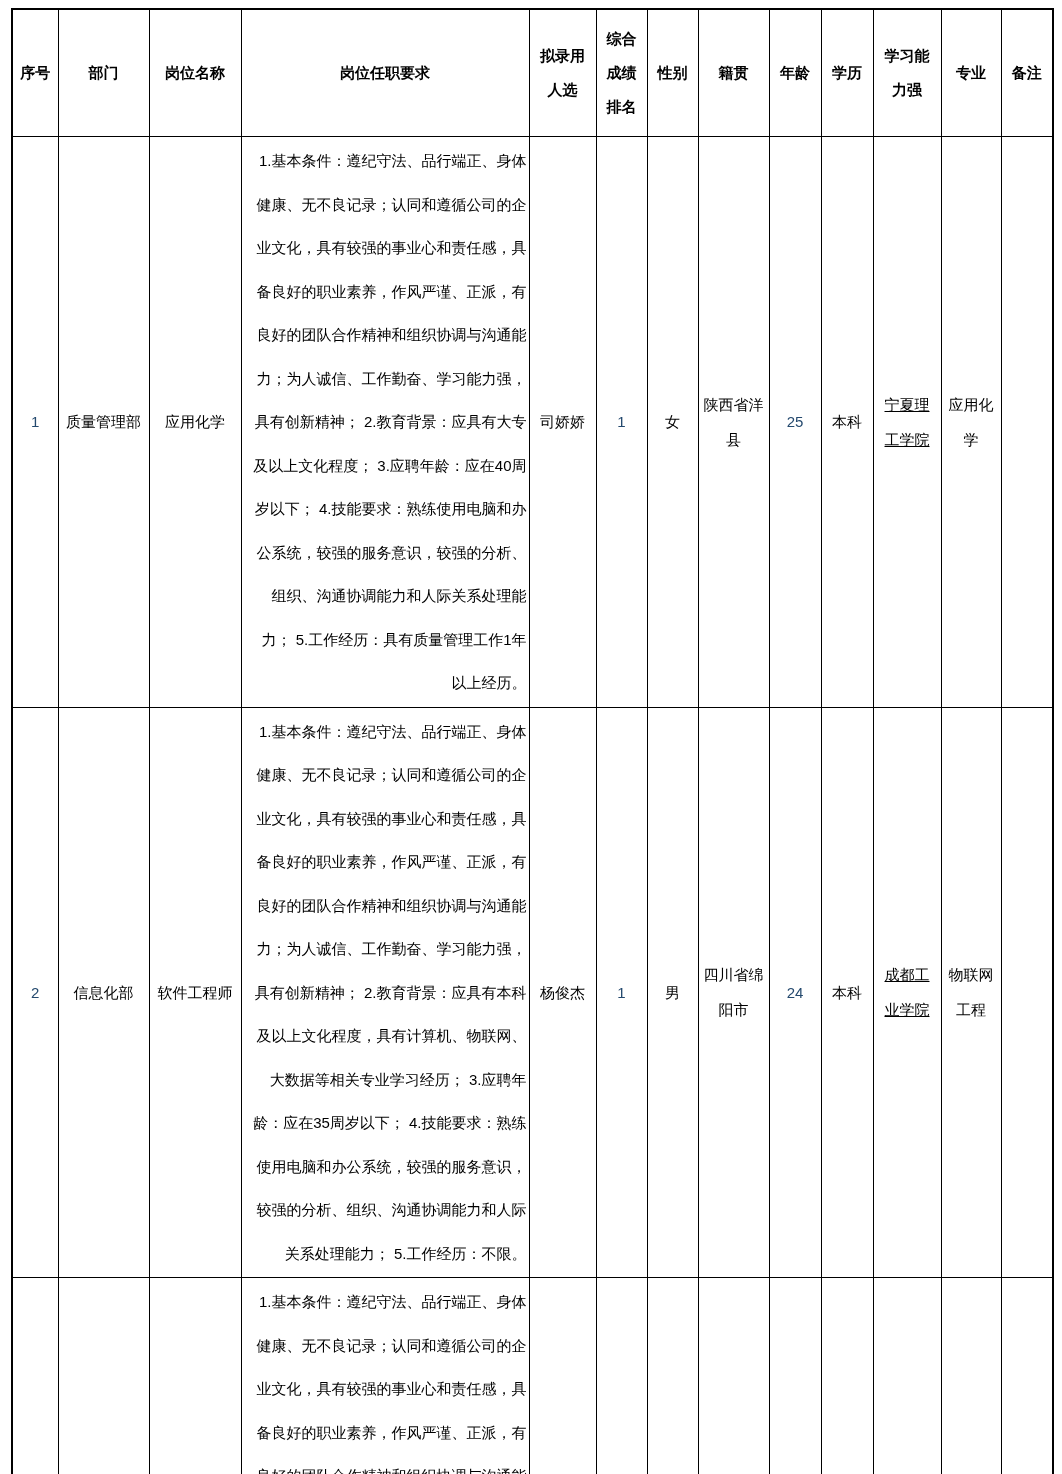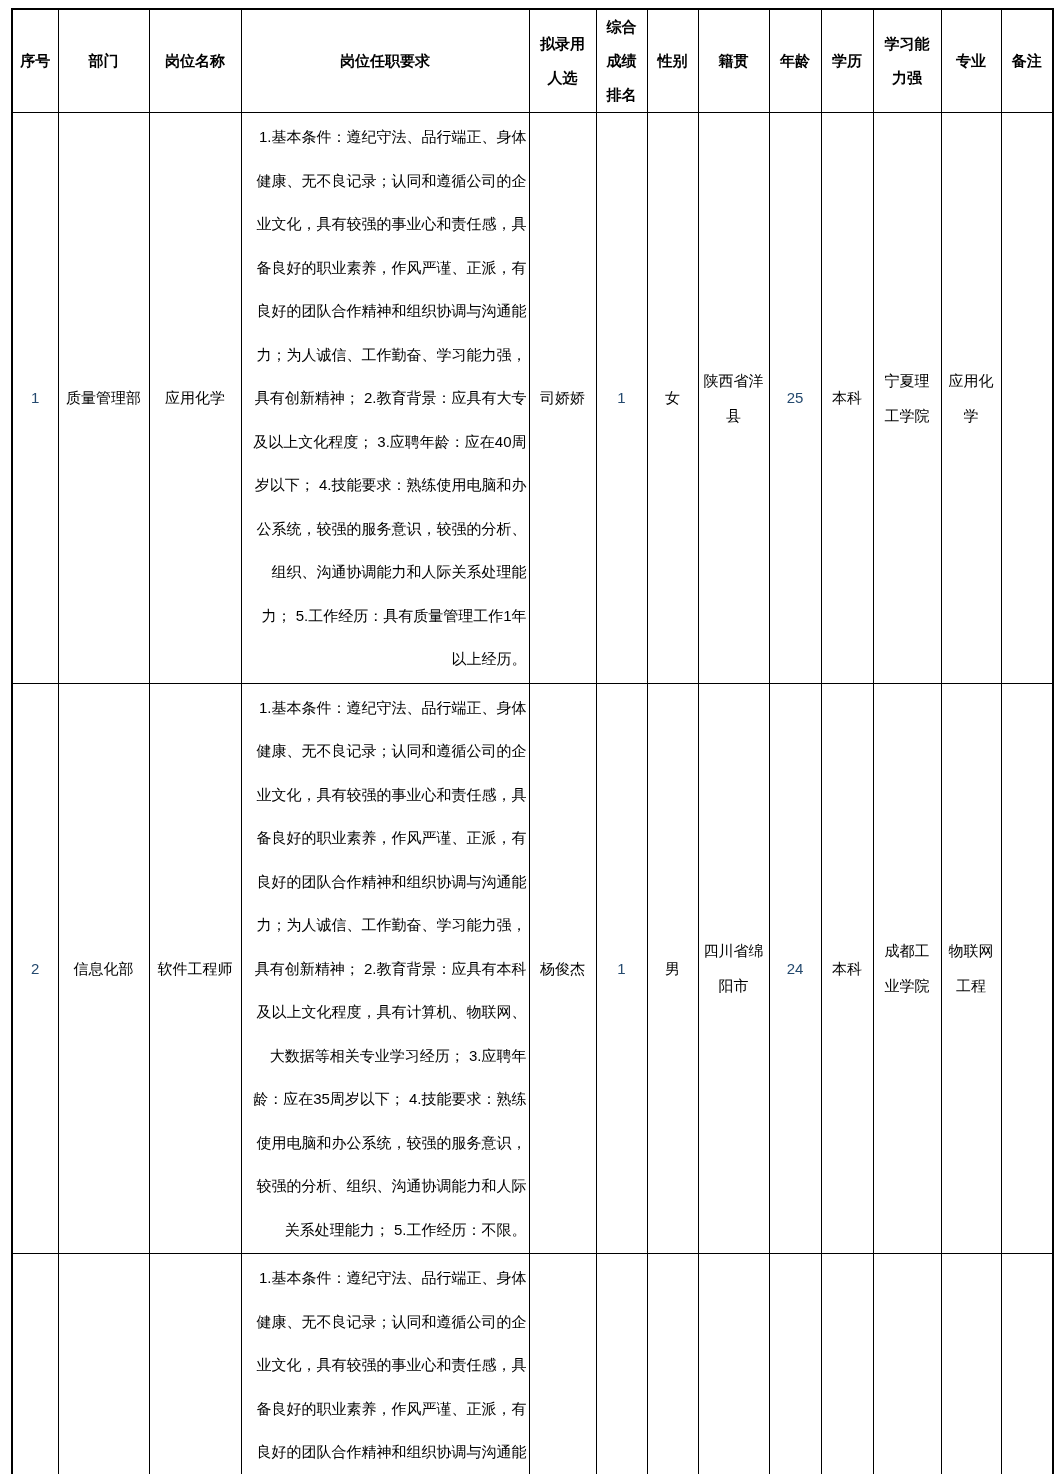--- a/index.html
+++ b/index.html
@@ -28,35 +28,35 @@
     color: #000000;
     text-align: center;
     vertical-align: middle;
     padding: 0 4px;
     word-break: break-all;
     box-sizing: border-box;
   }
   th {
     font-weight: bold;
     line-height: 34px;
-    padding: 0 5px;
+    padding: 12px 5px;
   }
   tr.header-row { height: 102px; }
   tr.row-1 { height: 438px; }
   tr.row-2 { height: 437px; }
   tr.row-3 { height: 473px; }
   td { line-height: 35px; }
   td.req {
     text-align: right;
     line-height: 43.5px;
     padding: 2px 2px 2px 6px;
   }
   td.num { color: #24496e; }
   td.home { padding: 12px 4px; }
-  td.school { padding: 9px 8px; }
+  td.school { padding: 9px 8px; text-decoration: underline; }
   td.major { padding: 16px 5px; }
 </style>
 </head>
 <body>
 
 <div class="page">
   <table class="roster">
     <colgroup>
       <col style="width:46px">
         <col style="width:91px">

